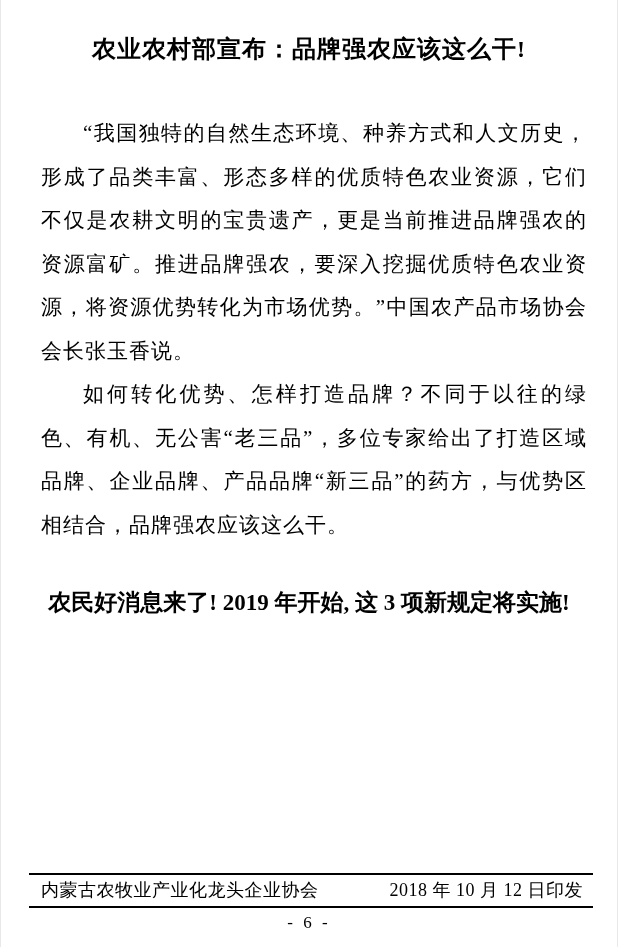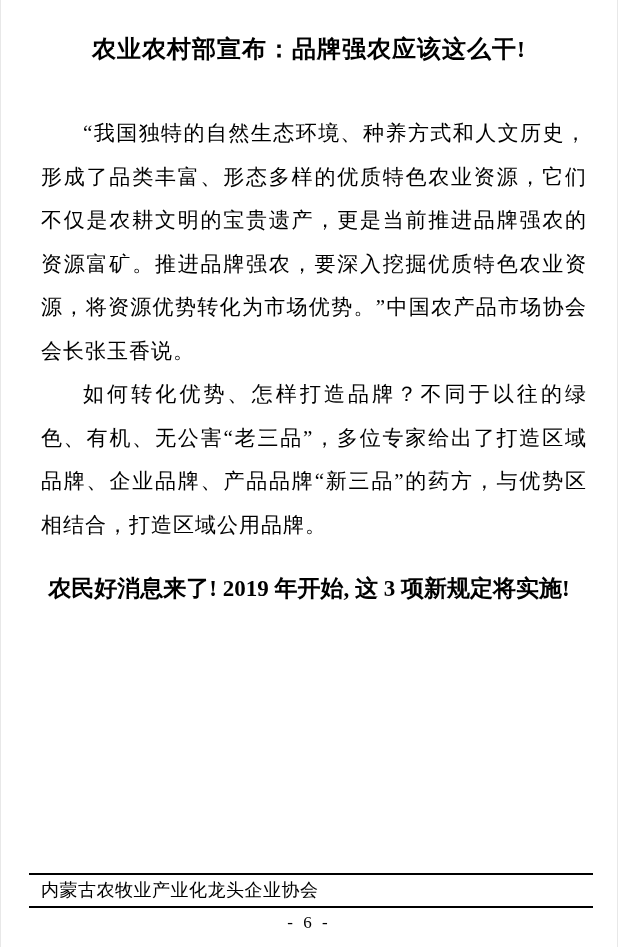--- a/index.html
+++ b/index.html
@@ -22,21 +22,21 @@
     text-align: center;
     letter-spacing: 1px;
     white-space: nowrap;
   }
   .article-title.first {
     margin-bottom: 48px;
   }
   .article-title.second {
     font-size: 23px;
     line-height: 32px;
-    margin-top: 26px;
+    margin-top: 40px;
     margin-bottom: 44px;
     letter-spacing: 0;
   }
   .body-para {
     font-size: 21px;
     line-height: 43.5px;
     letter-spacing: 1px;
     text-align: justify;
     text-justify: inter-character;
     text-indent: 2em;
@@ -71,24 +71,25 @@
 </style>
 </head>
 <body>
 
 <div class="page">
 
   <h1 class="article-title first">农业农村部宣布：品牌强农应该这么干!</h1>
 
   <p class="body-para">“我国独特的自然生态环境、种养方式和人文历史，形成了品类丰富、形态多样的优质特色农业资源，它们不仅是农耕文明的宝贵遗产，更是当前推进品牌强农的资源富矿。推进品牌强农，要深入挖掘优质特色农业资源，将资源优势转化为市场优势。”中国农产品市场协会会长张玉香说。</p>
 
-  <p class="body-para">如何转化优势、怎样打造品牌？不同于以往的绿色、有机、无公害“老三品”，多位专家给出了打造区域品牌、企业品牌、产品品牌“新三品”的药方，与优势区相结合，打造区域公用品牌。</p>
+  <p class="body-para">如何转化优势、怎样打造品牌？不同于以往的绿色、有机、无公害“老三品”，多位专家给出了打造区域品牌、企业品牌、产品品牌“新三品”的药方，与优势区相结合，品牌强农应该这么干。</p>
 
   <h2 class="article-title second">农民好消息来了! 2019 年开始, 这 3 项新规定将实施!</h2>
 
 
   <div class="footer-colophon">
     <span>内蒙古农牧业产业化龙头企业协会</span>
+    <span>2018 年 10 月 12 日印发</span>
   </div>
 
   <div class="page-number">- 6 -</div>
 
 </div>
 
 </body></html>

